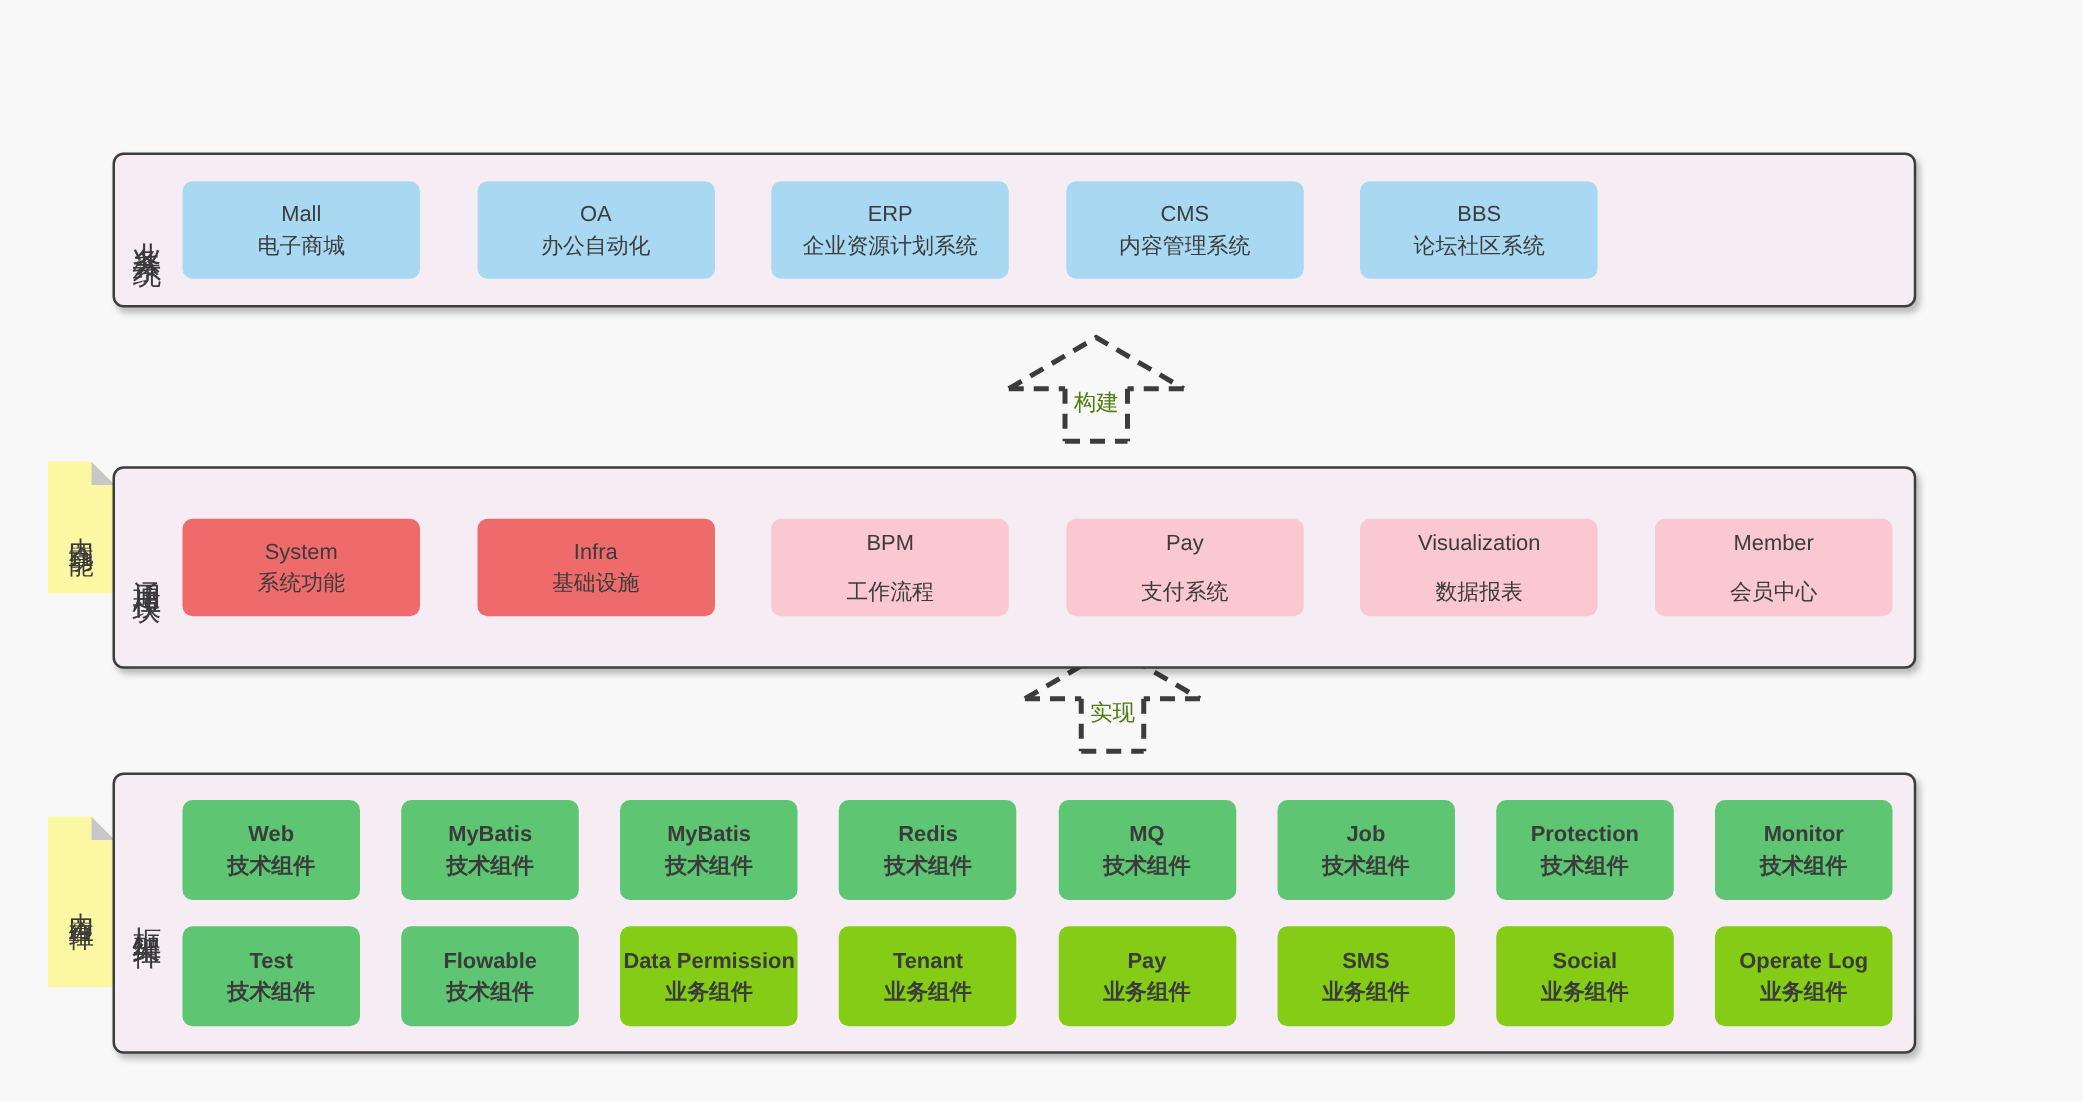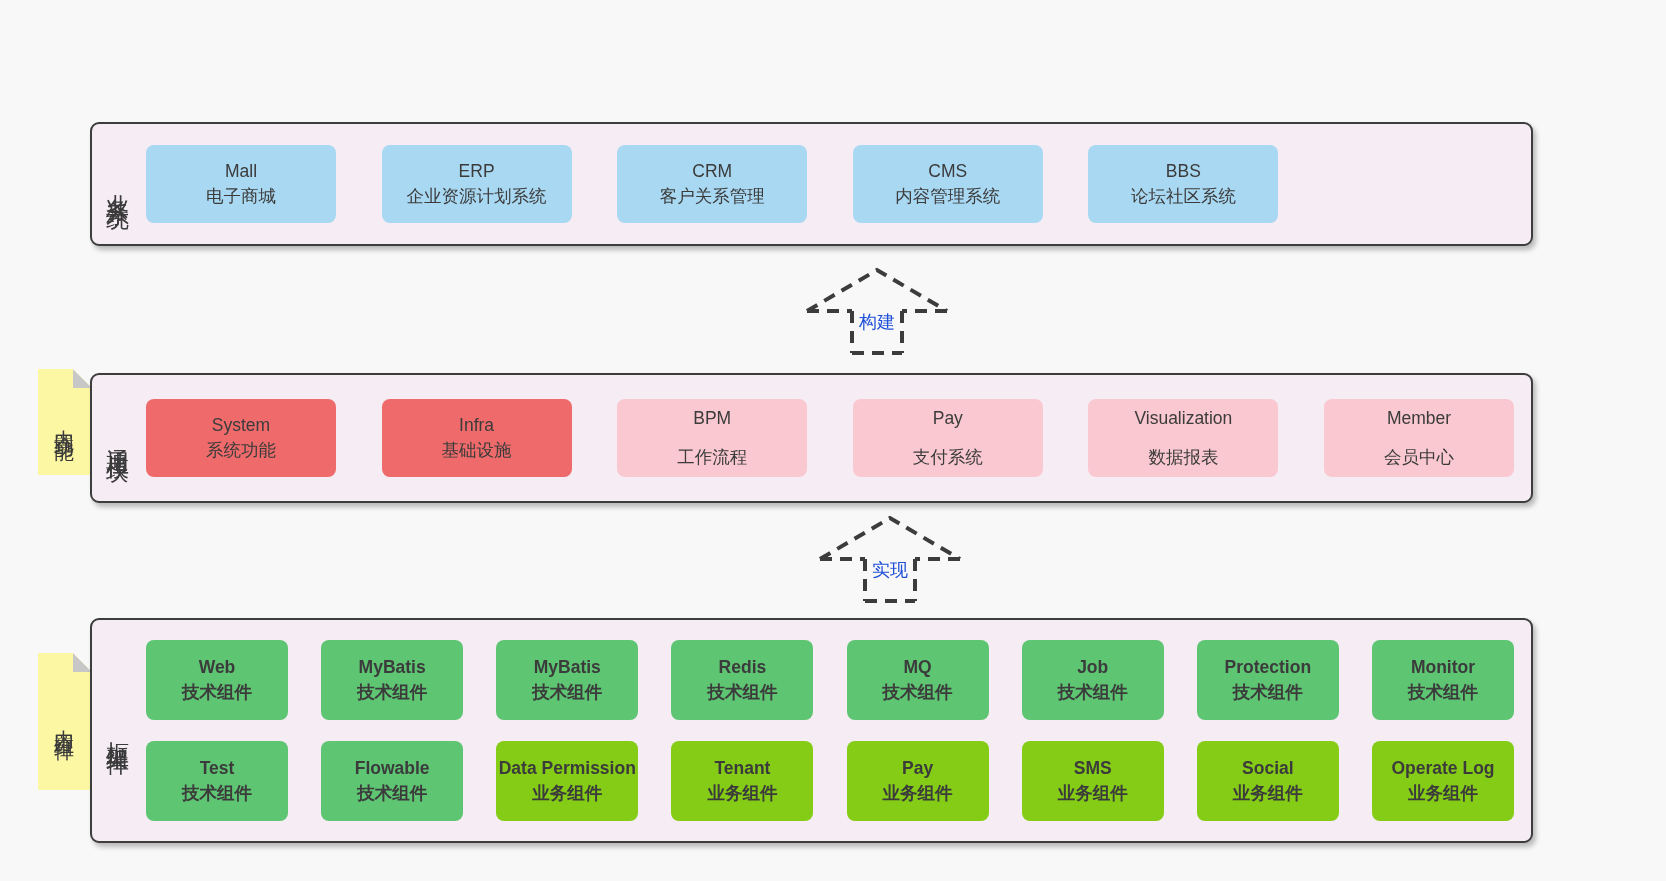--- a/index.html
+++ b/index.html
@@ -47,21 +47,21 @@
   .box.red{background:#ef6b6b;}
   .box.pink{background:#f9c8d0;gap:14px;}
   .box.green{background:#5ec573;}
   .box.lightgreen{background:#84cc16;}
 
   
   .arrow{position:absolute;width:150px;height:92px;z-index:1;}
   .arrow svg{position:absolute;inset:0;}
   .arrow-label{
     position:absolute;top:44px;left:50%;transform:translateX(-50%);
-    background:#f8f8f8;padding:0 3px;font-size:18px;color:#1d4ed8;
+    background:#f8f8f8;padding:0 3px;font-size:18px;color:#4d7c0f;
     white-space:nowrap;
   }
 
   
   .sticky{
     position:absolute;left:38px;width:54px;background:#fbf7a3;
     clip-path:polygon(0 0,calc(100% - 19px) 0,100% 19px,100% 100%,0 100%);
     z-index:1;display:flex;align-items:center;justify-content:center;
   }
   .sticky .fold{
@@ -90,46 +90,46 @@
   </div>
 
   <section class="layer" style="top:122px;height:124px;">
     <div class="layer-label">业务系统</div>
     <div class="boxes cols-6">
       <div class="box blue">
         <div>Mall</div>
         <div>电子商城</div>
       </div>
       <div class="box blue">
+        <div>OA</div>
+        <div>办公自动化</div>
+      </div>
+      <div class="box blue">
         <div>ERP</div>
         <div>企业资源计划系统</div>
-      </div>
-      <div class="box blue">
-        <div>CRM</div>
-        <div>客户关系管理</div>
       </div>
       <div class="box blue">
         <div>CMS</div>
         <div>内容管理系统</div>
       </div>
       <div class="box blue">
         <div>BBS</div>
         <div>论坛社区系统</div>
       </div>
     </div>
   </section>
 
   <div class="arrow" style="left:802px;top:266px;">
     <svg viewBox="0 0 150 92">
       <path d="M5 45 L75 4 L145 45 M5 45 L50 45 M145 45 L100 45 M50 45 L50 87 M100 45 L100 87 M50 87 L100 87" fill="none" stroke="#3c3c3c" stroke-width="4" stroke-dasharray="12 8"></path>
     </svg>
     <div class="arrow-label">构建</div>
   </div>
 
-  <section class="layer" style="top:373px;height:130px;">
+  <section class="layer" style="top:373px;height:162px;">
     <div class="layer-label">通用模块</div>
     <div class="boxes cols-6">
       <div class="box red">
         <div>System</div>
         <div>系统功能</div>
       </div>
       <div class="box red">
         <div>Infra</div>
         <div>基础设施</div>
       </div>

